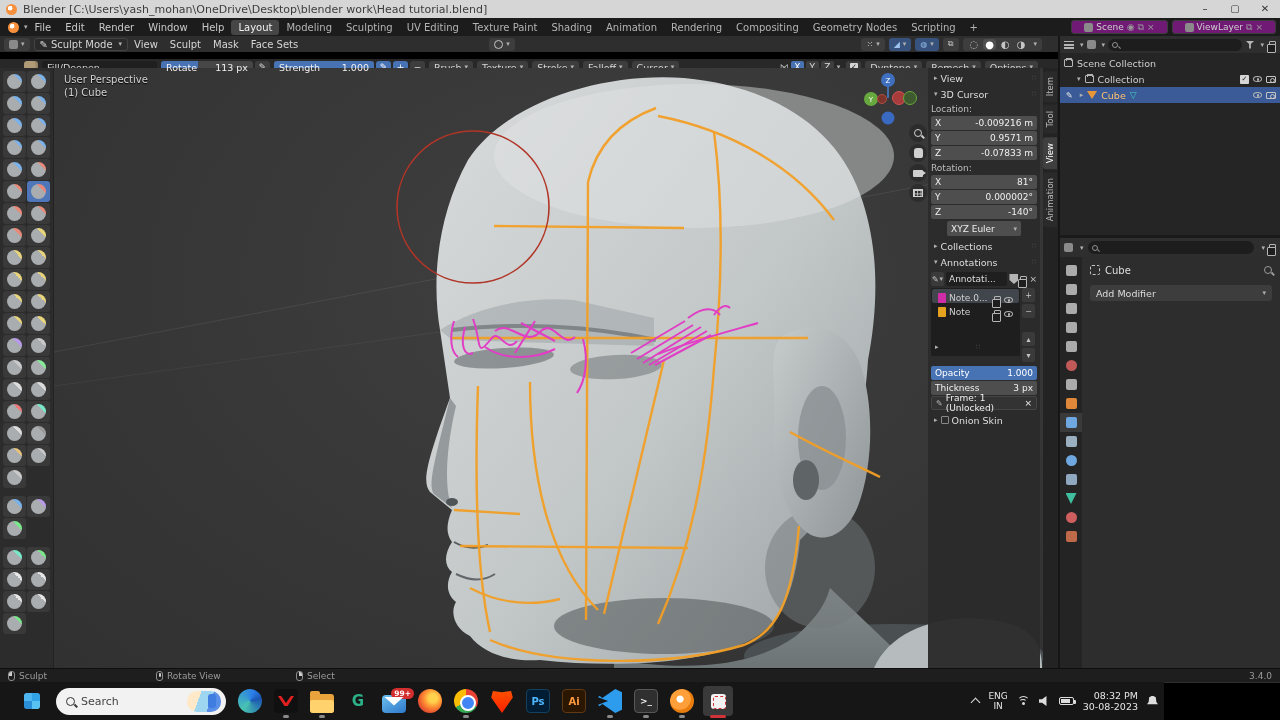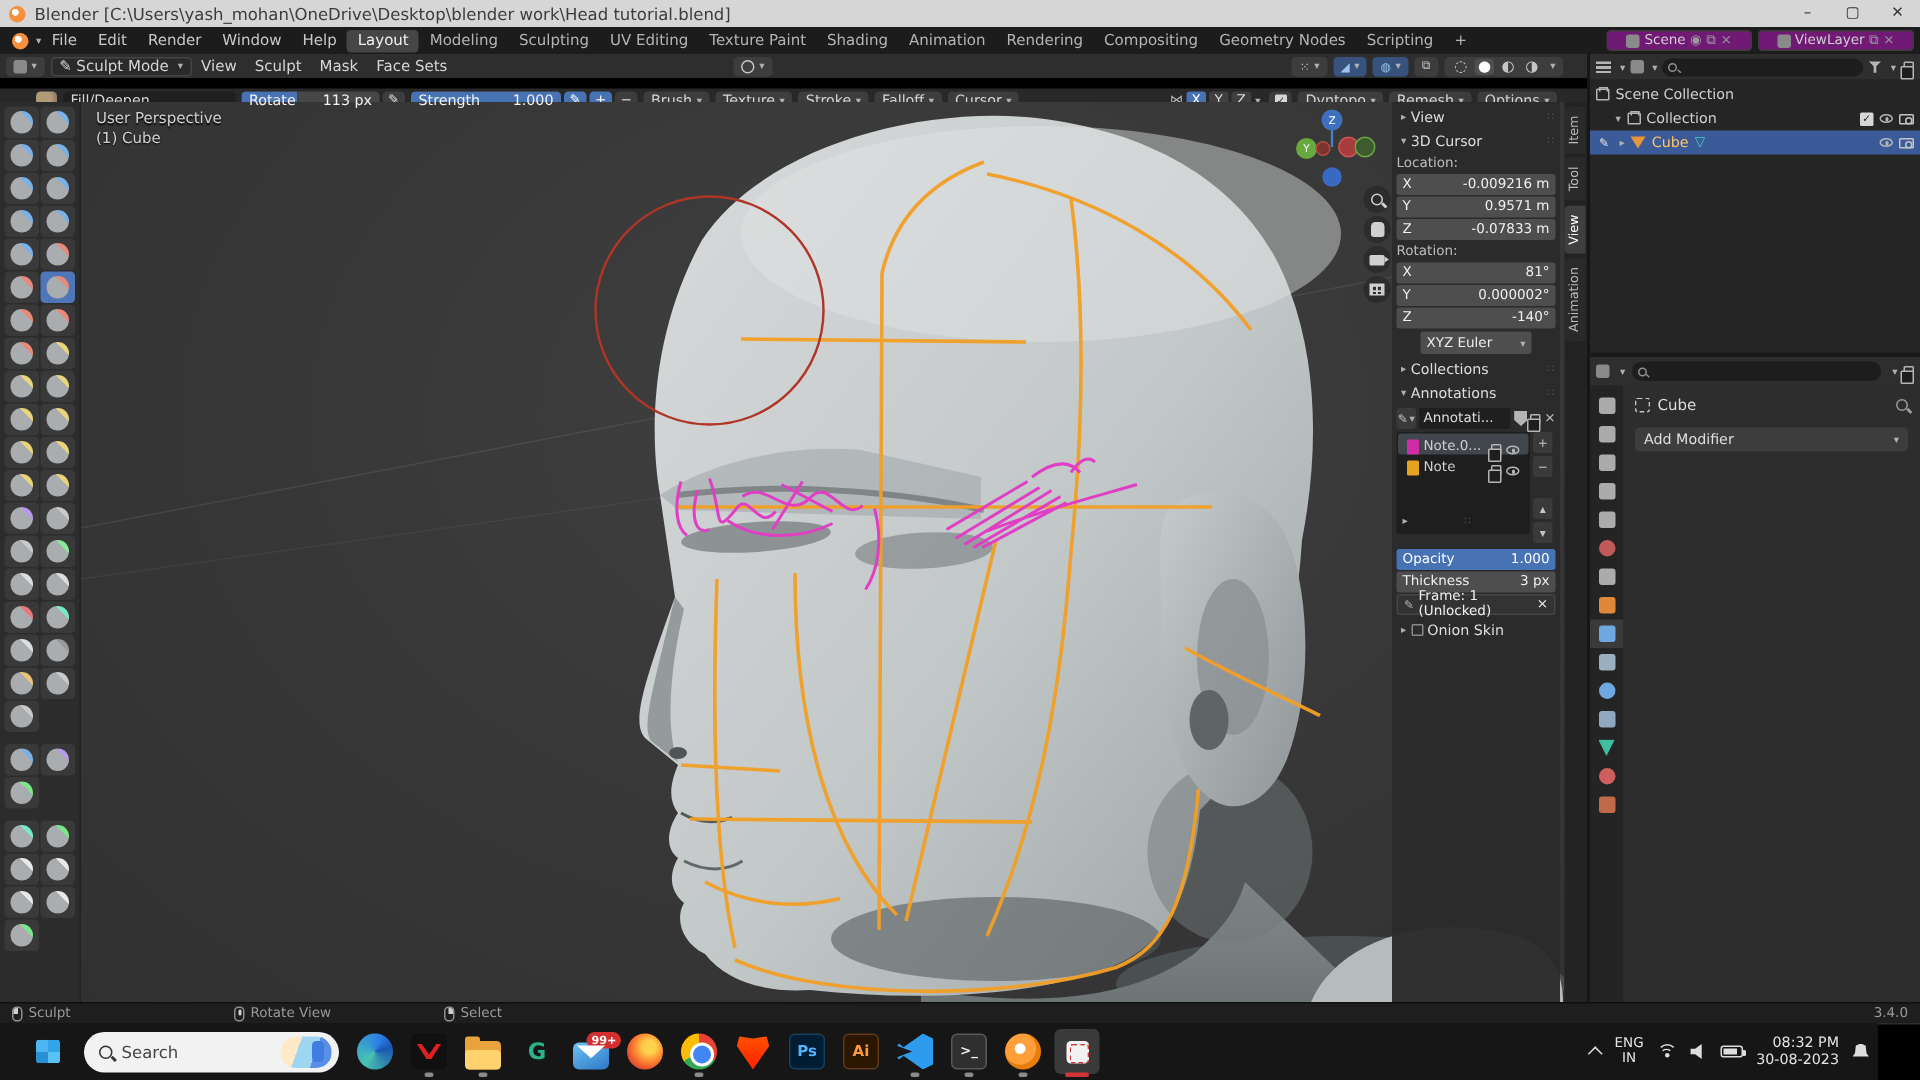--- a/index.html
+++ b/index.html
@@ -112,21 +112,21 @@
   .objic{width:10px;height:10px;border:1px dashed #c5c5c5;border-radius:2px}
   
   #statusbar{position:absolute;left:0;top:668px;width:1280px;height:14px;background:#1e1e1e;border-top:1px solid #0f0f0f;font-size:9px;color:#9a9a9a;display:flex;align-items:center}
   .sitem{display:flex;align-items:center;gap:4px;position:absolute}
   .mouse{width:7px;height:10px;border:1px solid #8e8e8e;border-radius:3px;position:relative}
   .mouse::after{content:"";position:absolute;background:#cfcfcf}
   .m-l::after{left:0;top:0;width:3px;height:4px;border-radius:2px 0 0 0}
   .m-m::after{left:2px;top:1px;width:2px;height:4px;border-radius:1px}
   .m-r::after{right:0;top:0;width:3px;height:4px;border-radius:0 2px 0 0}
   
-  #taskbar{position:absolute;left:0;top:682px;width:1252px;height:38px;background:#161616;display:flex;align-items:center}
+  #taskbar{position:absolute;left:0;top:682px;width:1164px;height:38px;background:#161616;display:flex;align-items:center}
   .tb{position:relative;width:36px;height:36px;display:flex;align-items:center;justify-content:center}
   .ind{position:absolute;bottom:1px;left:50%;transform:translateX(-50%);width:6px;height:3px;border-radius:2px;background:#8a8a8a}
   .ind.red{width:16px;background:#d13438}
   #start{margin-left:14px}
   .winlogo{width:16px;height:16px;background:conic-gradient(#33a3e8 0 25%,#58c2f2 0 50%,#2b8fd8 0 75%,#4db5ef 0);border-radius:2px;clip-path:polygon(0 0,47% 0,47% 47%,0 47%,0 0,100% 0,100% 100%,0 100%);-webkit-mask:linear-gradient(#000,#000)}
   #searchpill{width:170px;height:27px;background:#f2f2f2;border-radius:14px;display:flex;align-items:center;padding:0 5px 0 10px;gap:6px;margin:0 6px}
   #searchpill .txt{font-size:11px;color:#444;flex:1}
   .bmag{width:9px;height:9px;border:1.5px solid #333;border-radius:50%;position:relative}
   .bmag::after{content:"";position:absolute;left:7px;top:7px;width:4px;height:1.5px;background:#333;transform:rotate(45deg)}
   .sthumb{width:34px;height:21px;border-radius:10px;background:linear-gradient(110deg,#ffe9c9 0 35%,#9ed6f2 35% 65%,#5a8fe8 65%);position:relative}

